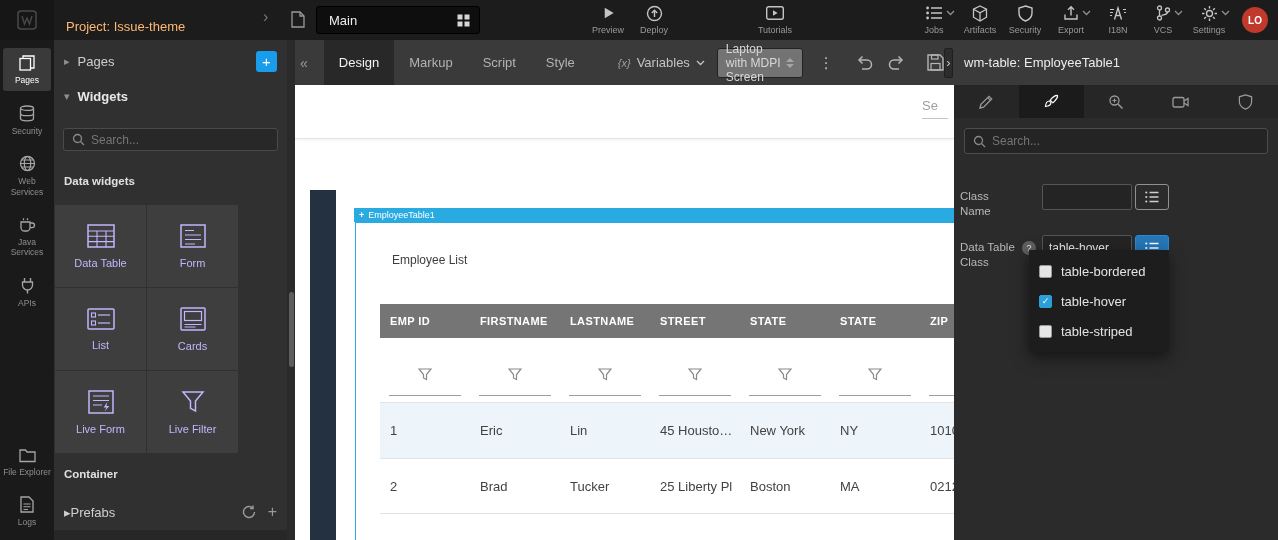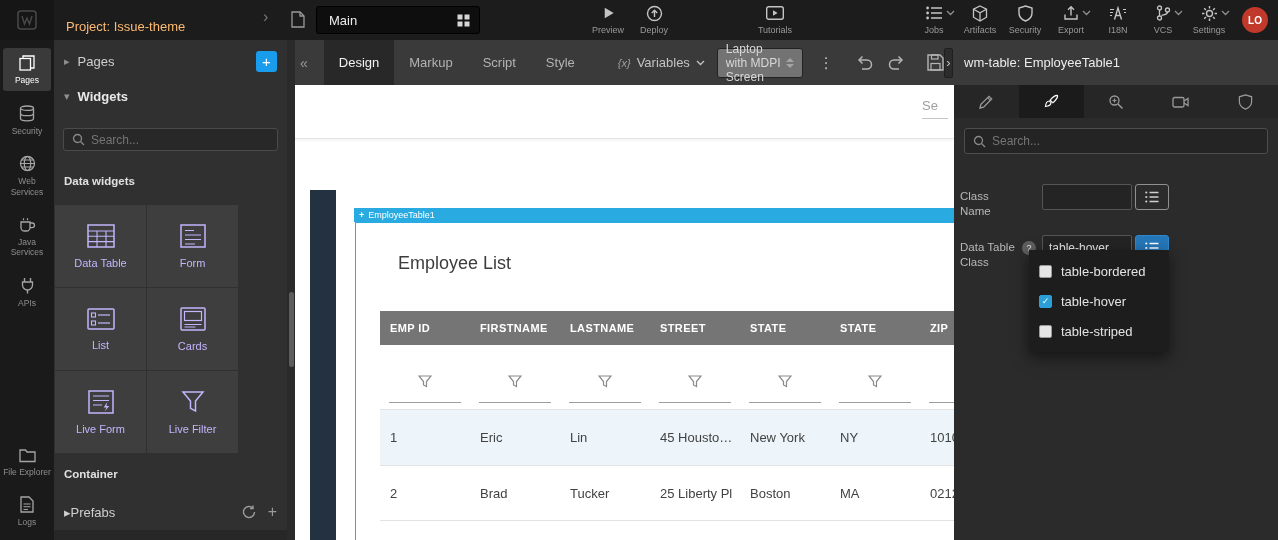--- a/index.html
+++ b/index.html
@@ -68,21 +68,21 @@
 .rphandle{margin-left:auto;width:17px;height:30px;background:#2c2c2c;border:1px solid #1f1f1f;border-radius:2px;display:flex;align-items:center;justify-content:center;color:#c0c0c0;cursor:pointer}
 
 .pagearea{flex:1;position:relative;background:#fff;overflow:hidden}
 .pnav{position:absolute;left:0;right:0;top:0;height:54px;background:#fff;border-bottom:1px solid #e4e4e4;box-shadow:0 1px 3px rgba(0,0,0,.07)}
 .pnav .se{position:absolute;right:6px;top:13px;width:26px;color:#9e9e9e;border-bottom:1px solid #c4c4c4;padding-bottom:5px}
 .leftstrip{position:absolute;left:15px;top:105px;width:26px;bottom:0;background:#243140}
 .widget{position:absolute;left:60px;top:137px;width:640px;bottom:-4px;border:1px solid #29abe2;background:#fff;overflow:hidden}
 .selbar{position:absolute;left:59px;top:123px;width:641px;height:14px;background:#29abe2;color:#fff;font-size:9px;display:flex;align-items:center;padding:0 5px;gap:4px;cursor:move}
 .selbar .mv{font-weight:bold}
 .wbody{padding:30px 0 0 24px}
-.wtitle{font-size:18px;font-weight:400;color:#3d3d3d;margin:0 18px 37px}
+.wtitle{font-size:12px;font-weight:400;color:#3d3d3d;margin:0 12px 37px}
 .etable{width:630px;font-size:13px;color:#424242}
 .ehead{display:flex;height:34px;background:#757575}
 .hcell{width:90px;display:flex;align-items:center;padding-left:10px;color:#fff;font-size:11px;font-weight:bold;letter-spacing:.4px;cursor:pointer}
 .efilter{display:flex;height:64px}
 .fcell{width:90px;position:relative;display:flex;justify-content:center}
 .funnel{margin-top:30px;color:#8a8a8a;cursor:pointer}
 .fline{position:absolute;bottom:6px;left:9px;right:9px;border-bottom:1px solid #9e9e9e;cursor:text}
 .erow{display:flex;height:56px;border-top:1px solid #e3e3e3;background:#fff;cursor:pointer}
 .erow.hl{background:#edf5fa}
 .erow:last-child{border-bottom:1px solid #e3e3e3}

